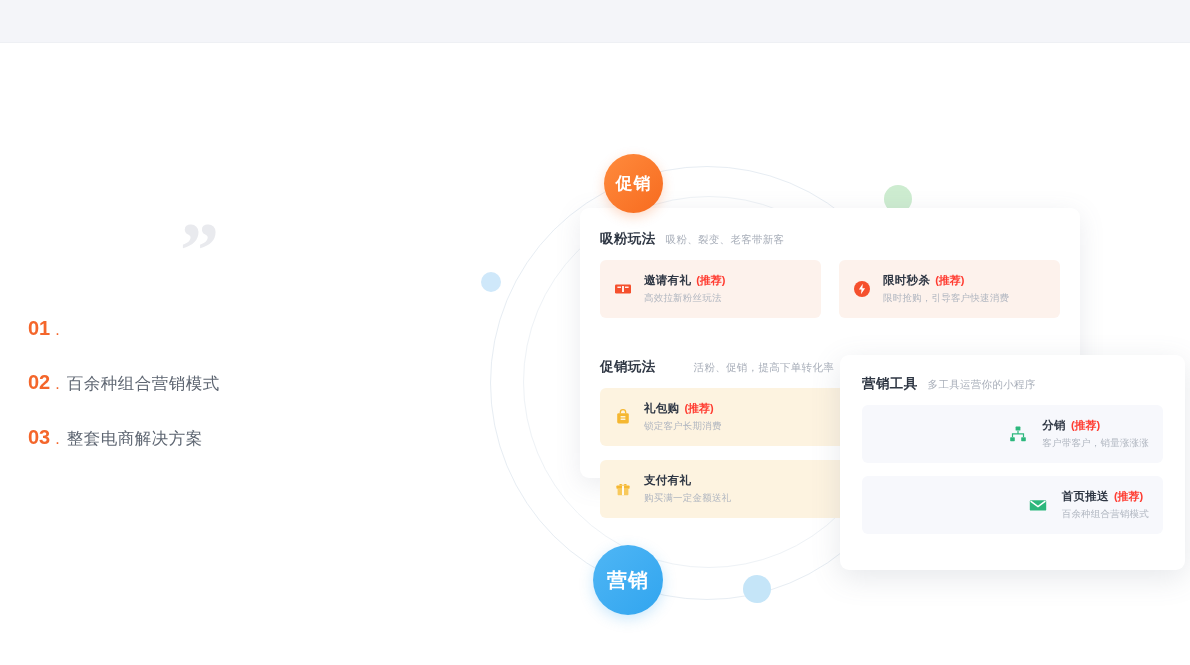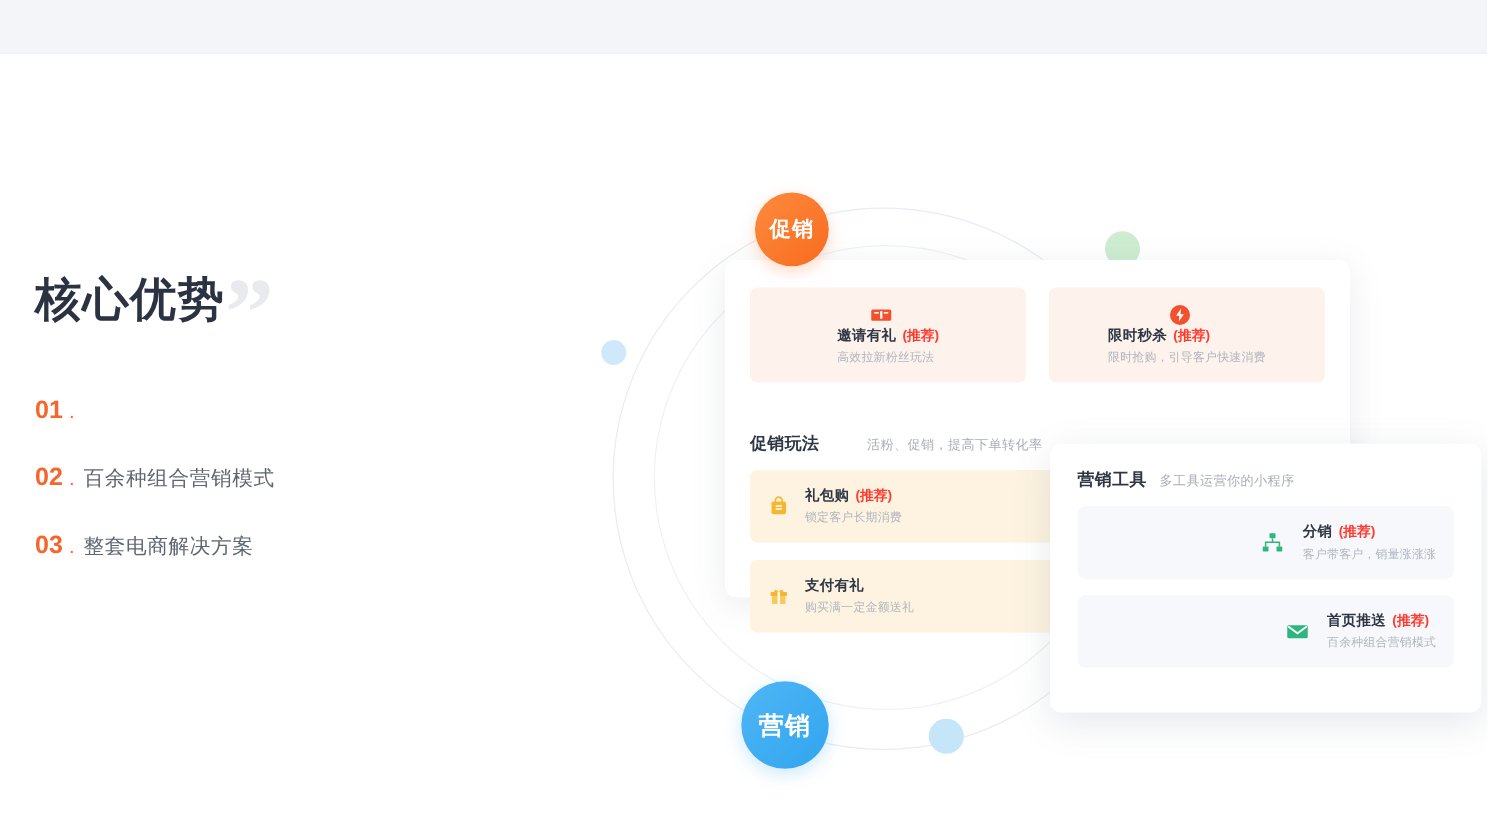--- a/index.html
+++ b/index.html
@@ -101,21 +101,21 @@
   }
   .sec-head { display: flex; align-items: baseline; margin-bottom: 12px; }
   .sec-title { font-size: 13.5px; font-weight: bold; color: #2f3744; letter-spacing: .4px; }
   .sec-sub { font-size: 10.5px; color: #a8aeb9; margin-left: 10px; letter-spacing: .3px; }
 
   .row2 { display: flex; gap: 18px; }
   .tile {
     flex: 1; display: flex; align-items: center;
     border-radius: 6px; padding: 13px 14px; min-height: 51px;
   }
-  .tile-peach { background: #fdf2ec; flex-direction: column; }
+  .tile-peach { background: #fdf2ec; }
   .tile-cream { background: #fdf3e0; }
   .tile-full { width: 100%; margin-bottom: 14px; }
 
   .tile-icon {
     width: 18px; height: 18px; flex: 0 0 18px;
     margin-right: 12px; display: flex; align-items: center; justify-content: center;
   }
   .tile-body { display: flex; flex-direction: column; }
   .tile-title-line { display: flex; align-items: baseline; white-space: nowrap; }
   .tile-title { font-size: 11.5px; font-weight: bold; color: #2f3744; letter-spacing: .3px; }
@@ -147,21 +147,20 @@
 </style>
 </head>
 <body>
 
 <div id="page">
 
   <div class="top-band"></div>
 
   <div class="left-block">
     <div class="heading-row">
-      <div class="heading">核心优势</div>
       <div class="quote-mark">”</div>
     </div>
     <div class="adv-list">
       <div class="adv-item">
         <span class="adv-num">01</span>
         <span class="adv-dot">.</span>
       </div>
       <div class="adv-item">
         <span class="adv-num">02</span>
         <span class="adv-dot">.</span>
@@ -176,20 +175,24 @@
   </div>
 
   <div class="ring"></div>
   <div class="ring-inner"></div>
   <div class="dot dot-blue-left"></div>
   <div class="dot dot-green"></div>
   <div class="dot dot-blue-bot"></div>
 
   <div class="main-card">
 
+    <div class="sec-head">
+      <span class="sec-title">吸粉玩法</span>
+      <span class="sec-sub">吸粉、裂变、老客带新客</span>
+    </div>
 
     <div class="row2">
       <div class="tile tile-peach">
         <span class="tile-icon">
           <svg width="18" height="18" viewBox="0 0 18 18">
             <rect x="1" y="4.5" width="16" height="9" rx="1.2" fill="#f5502d"></rect>
             <rect x="8.1" y="6" width="1.8" height="6" fill="#ffffff"></rect>
             <rect x="3.4" y="6.6" width="3.6" height="1.3" fill="#ffffff"></rect>
             <rect x="11" y="6.6" width="3.6" height="1.3" fill="#ffffff"></rect>
           </svg>

